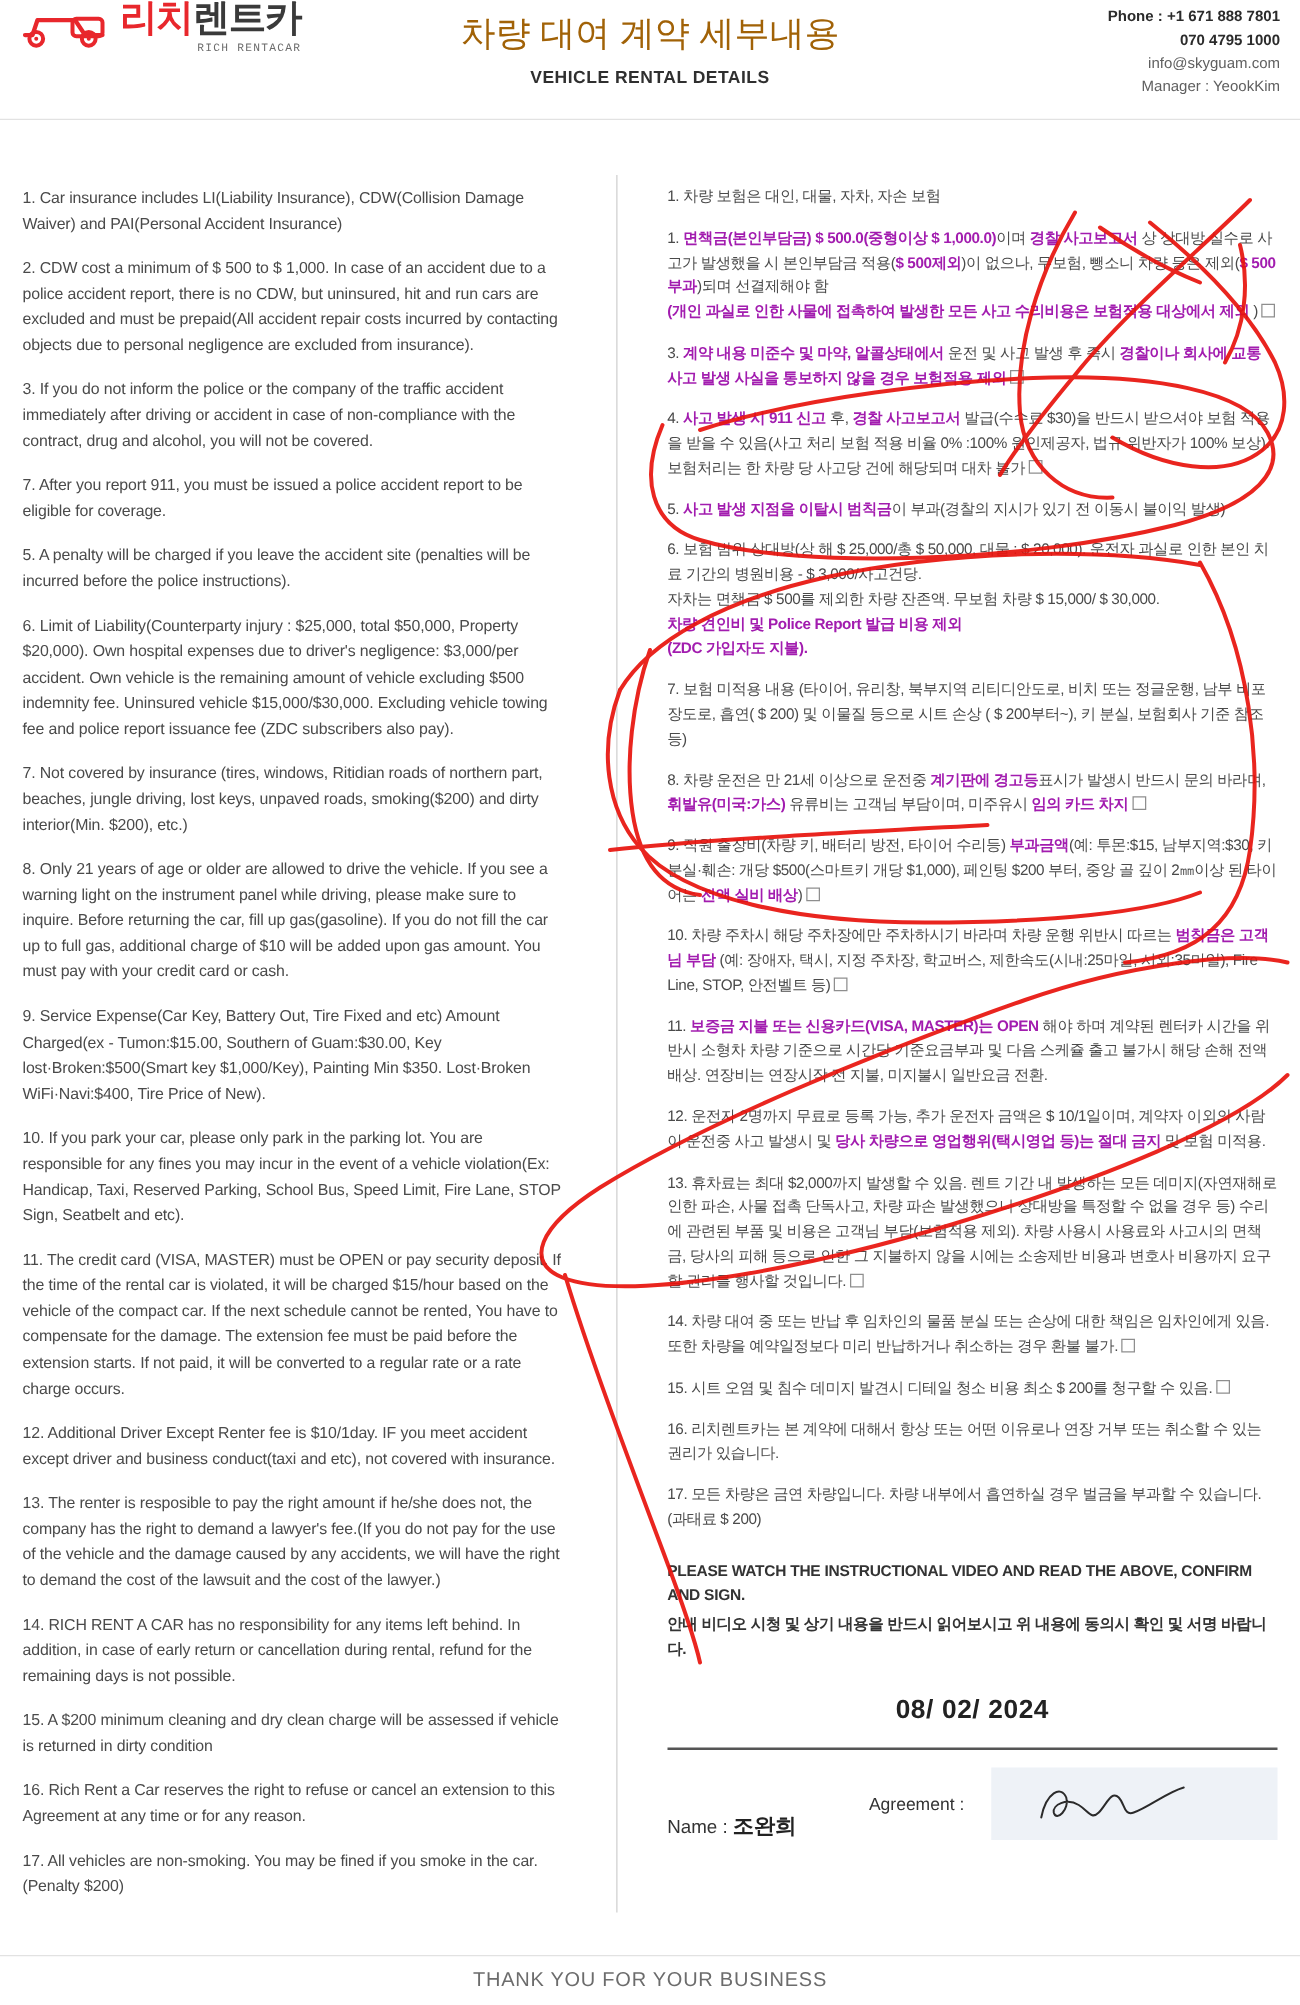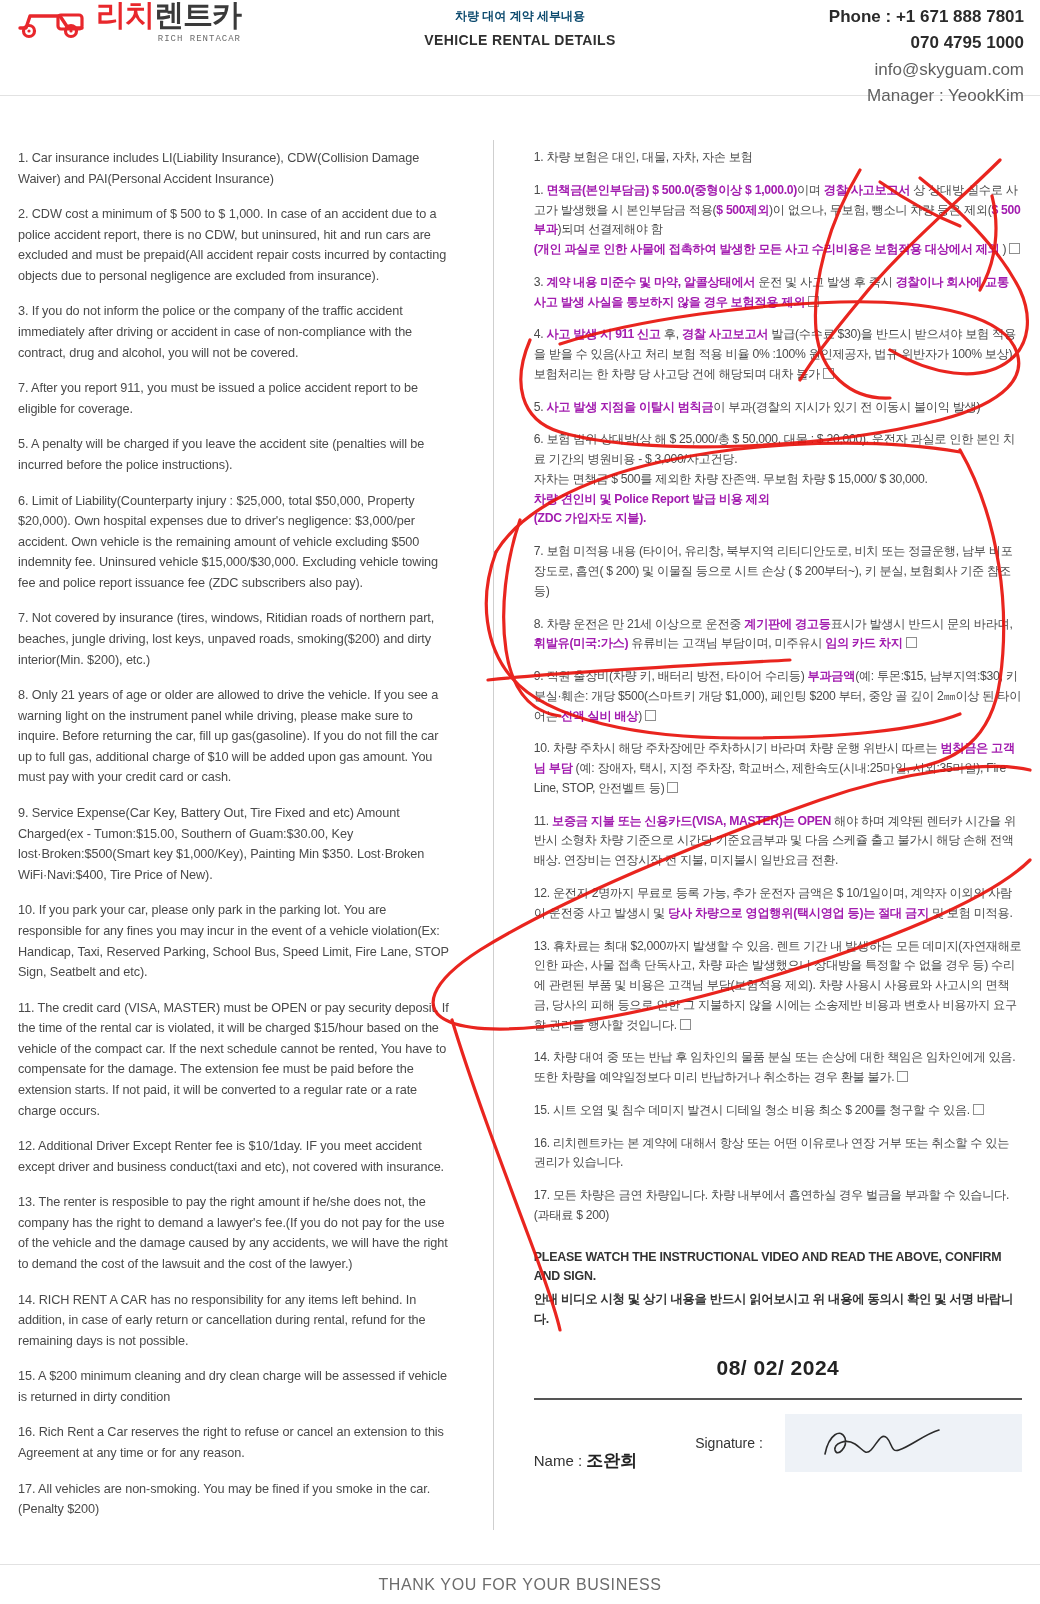--- a/index.html
+++ b/index.html
@@ -44,39 +44,39 @@
   .logo-en {
     font-size: 9px; color: #6b6b6b; letter-spacing: 1px; margin-top: 3px;
     text-align: right;
   }
 
   .title-block {
     text-align: center;
     padding-top: 2px;
   }
   .title-kr {
-    font-size: 12px;
-    font-weight: 700;
-    color: #0c4a6e;
+    font-size: 28px;
+    font-weight: 400;
+    color: #a16207;
     letter-spacing: 0px;
   }
   .title-en {
     font-size: 14px;
     font-weight: 700;
     color: #2f2f2f;
     margin-top: 7px;
     letter-spacing: 0.4px;
   }
 
   .contact {
     position: absolute;
     right: 16px;
     top: 4px;
     text-align: right;
-    font-size: 17px;
+    font-size: 12px;
     line-height: 1.55;
     color: #2b2b2b;
   }
   .contact .bold { font-weight: 700; }
   .contact .muted { color: #5f5f5f; }
 
   
   .content {
     position: relative;
     display: flex;
@@ -295,21 +295,21 @@
 
     <div class="notice">PLEASE WATCH THE INSTRUCTIONAL VIDEO AND READ THE ABOVE, CONFIRM AND SIGN.</div>
     <div class="notice-kr">안내 비디오 시청 및 상기 내용을 반드시 읽어보시고 위 내용에 동의시 확인 및 서명 바랍니다.</div>
 
     <div class="date">08/ 02/ 2024</div>
 
     <div class="sign-row">
       <div>
         <span class="name-label">Name :</span><span class="name-value">조완희</span>
       </div>
-      <div class="sig-label">Signature :</div>
+      <div class="sig-label">Agreement :</div>
       <div class="sig-box">
         <svg width="170" height="48" viewBox="0 0 170 48">
           <path d="M18 34 C22 14, 34 8, 38 18 C41 27, 30 38, 28 30 C27 24, 38 18, 48 24 C56 29, 58 36, 64 30 C70 24, 74 12, 80 18 C85 23, 84 33, 92 30 C104 26, 118 14, 132 10" fill="none" stroke="#2b2b2b" stroke-width="1.6" stroke-linecap="round"></path>
         </svg>
       </div>
     </div>
   </div>
 </div>
 
 <svg class="ink" viewBox="0 0 1040 1604">

